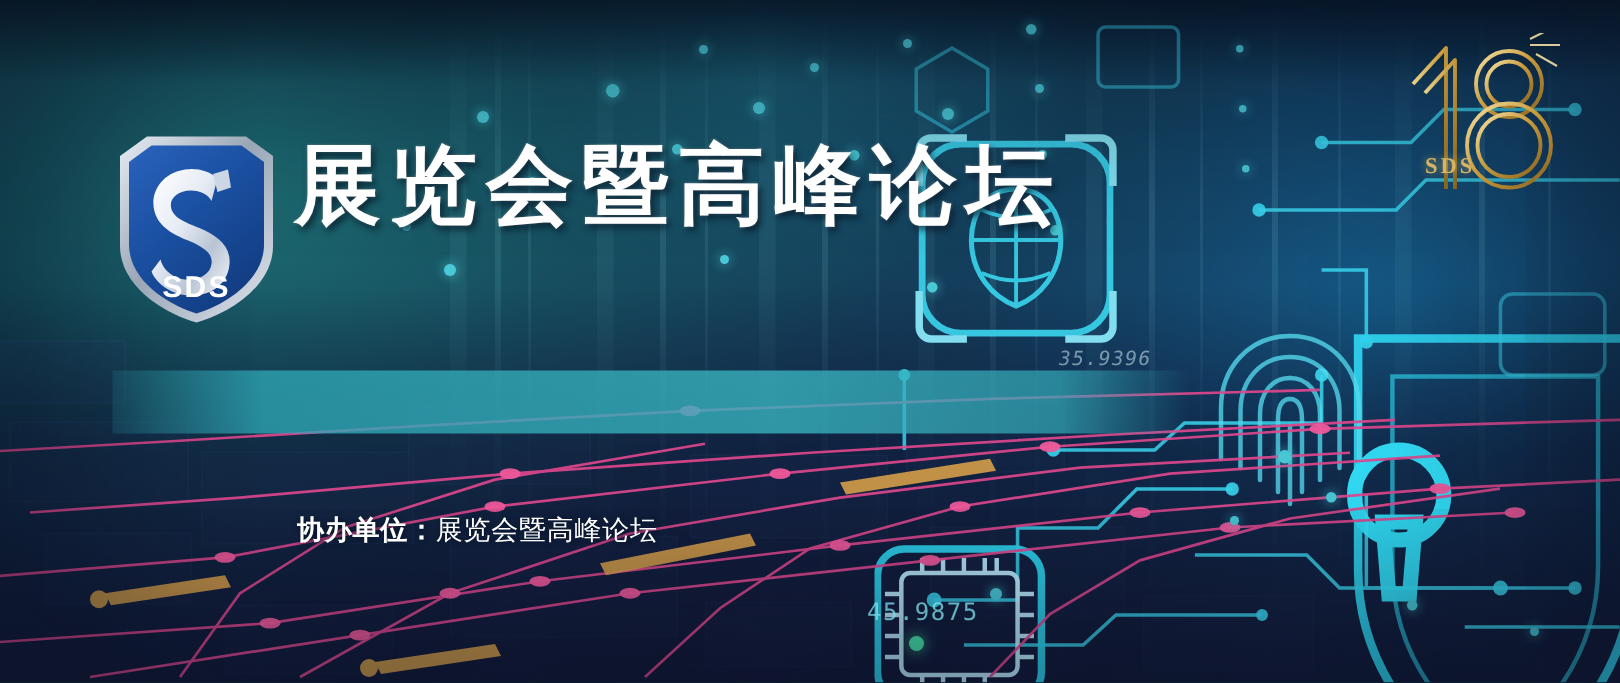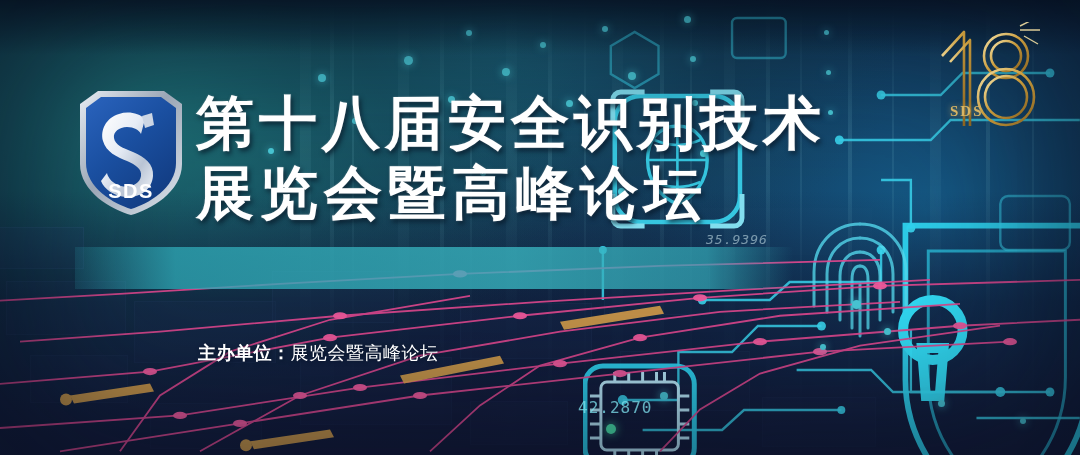--- a/index.html
+++ b/index.html
@@ -312,21 +312,21 @@
     <div class="dot" style="left:820px;top:344px;width:6px;height:6px;"></div>
     <div class="dot" style="left:660px;top:392px;width:8px;height:8px;"></div>
     <div class="dot" style="left:606px;top:424px;width:10px;height:10px;background:#4ae0a8;box-shadow:0 0 10px rgba(74,224,168,.9);"></div>
     <div class="dot" style="left:938px;top:400px;width:7px;height:7px;"></div>
     <div class="dot" style="left:1020px;top:418px;width:6px;height:6px;"></div>
   </div>
 
   <div class="vignette"></div>
 
   <div class="bgnum n1">35.9396</div>
-  <div class="bgnum n2">42.2870</div>
+  <div class="bgnum n2">45.9875</div>
 
   <svg class="shield-logo" viewBox="0 0 118 132">
     <defs>
       <linearGradient id="shieldBorder" x1="0" y1="0" x2="1" y2="1">
         <stop offset="0%" stop-color="#e8edf4"></stop>
         <stop offset="45%" stop-color="#9aa6b5"></stop>
         <stop offset="100%" stop-color="#dfe6ef"></stop>
       </linearGradient>
       <linearGradient id="shieldBody" x1="0" y1="0" x2="0.7" y2="1">
         <stop offset="0%" stop-color="#2a63bd"></stop>
@@ -366,23 +366,22 @@
         <ellipse cx="82" cy="75" rx="21" ry="21"></ellipse>
       </g>
       <g stroke="#ffe9a8" stroke-width="1.4" opacity=".85">
         <path d="M96 4 L112 -4 M96 8 L116 8 M100 14 L114 22"></path>
       </g>
     </svg>
     <div class="sds-sub">SDS</div>
   </div>
 
   <div class="title-wrap">
-    <div class="title-line first">第十八届安全识别技术</div>
     <div class="title-line second">展览会暨高峰论坛</div>
   </div>
 
   <div class="date-band"></div>
 
   <div class="org-line l2">
-    <span class="lbl">主办单位：</span><span class="val">展览会暨高峰论坛</span>
+    <span class="lbl">协办单位：</span><span class="val">展览会暨高峰论坛</span>
   </div>
 
 </div>
 
 </body></html>

